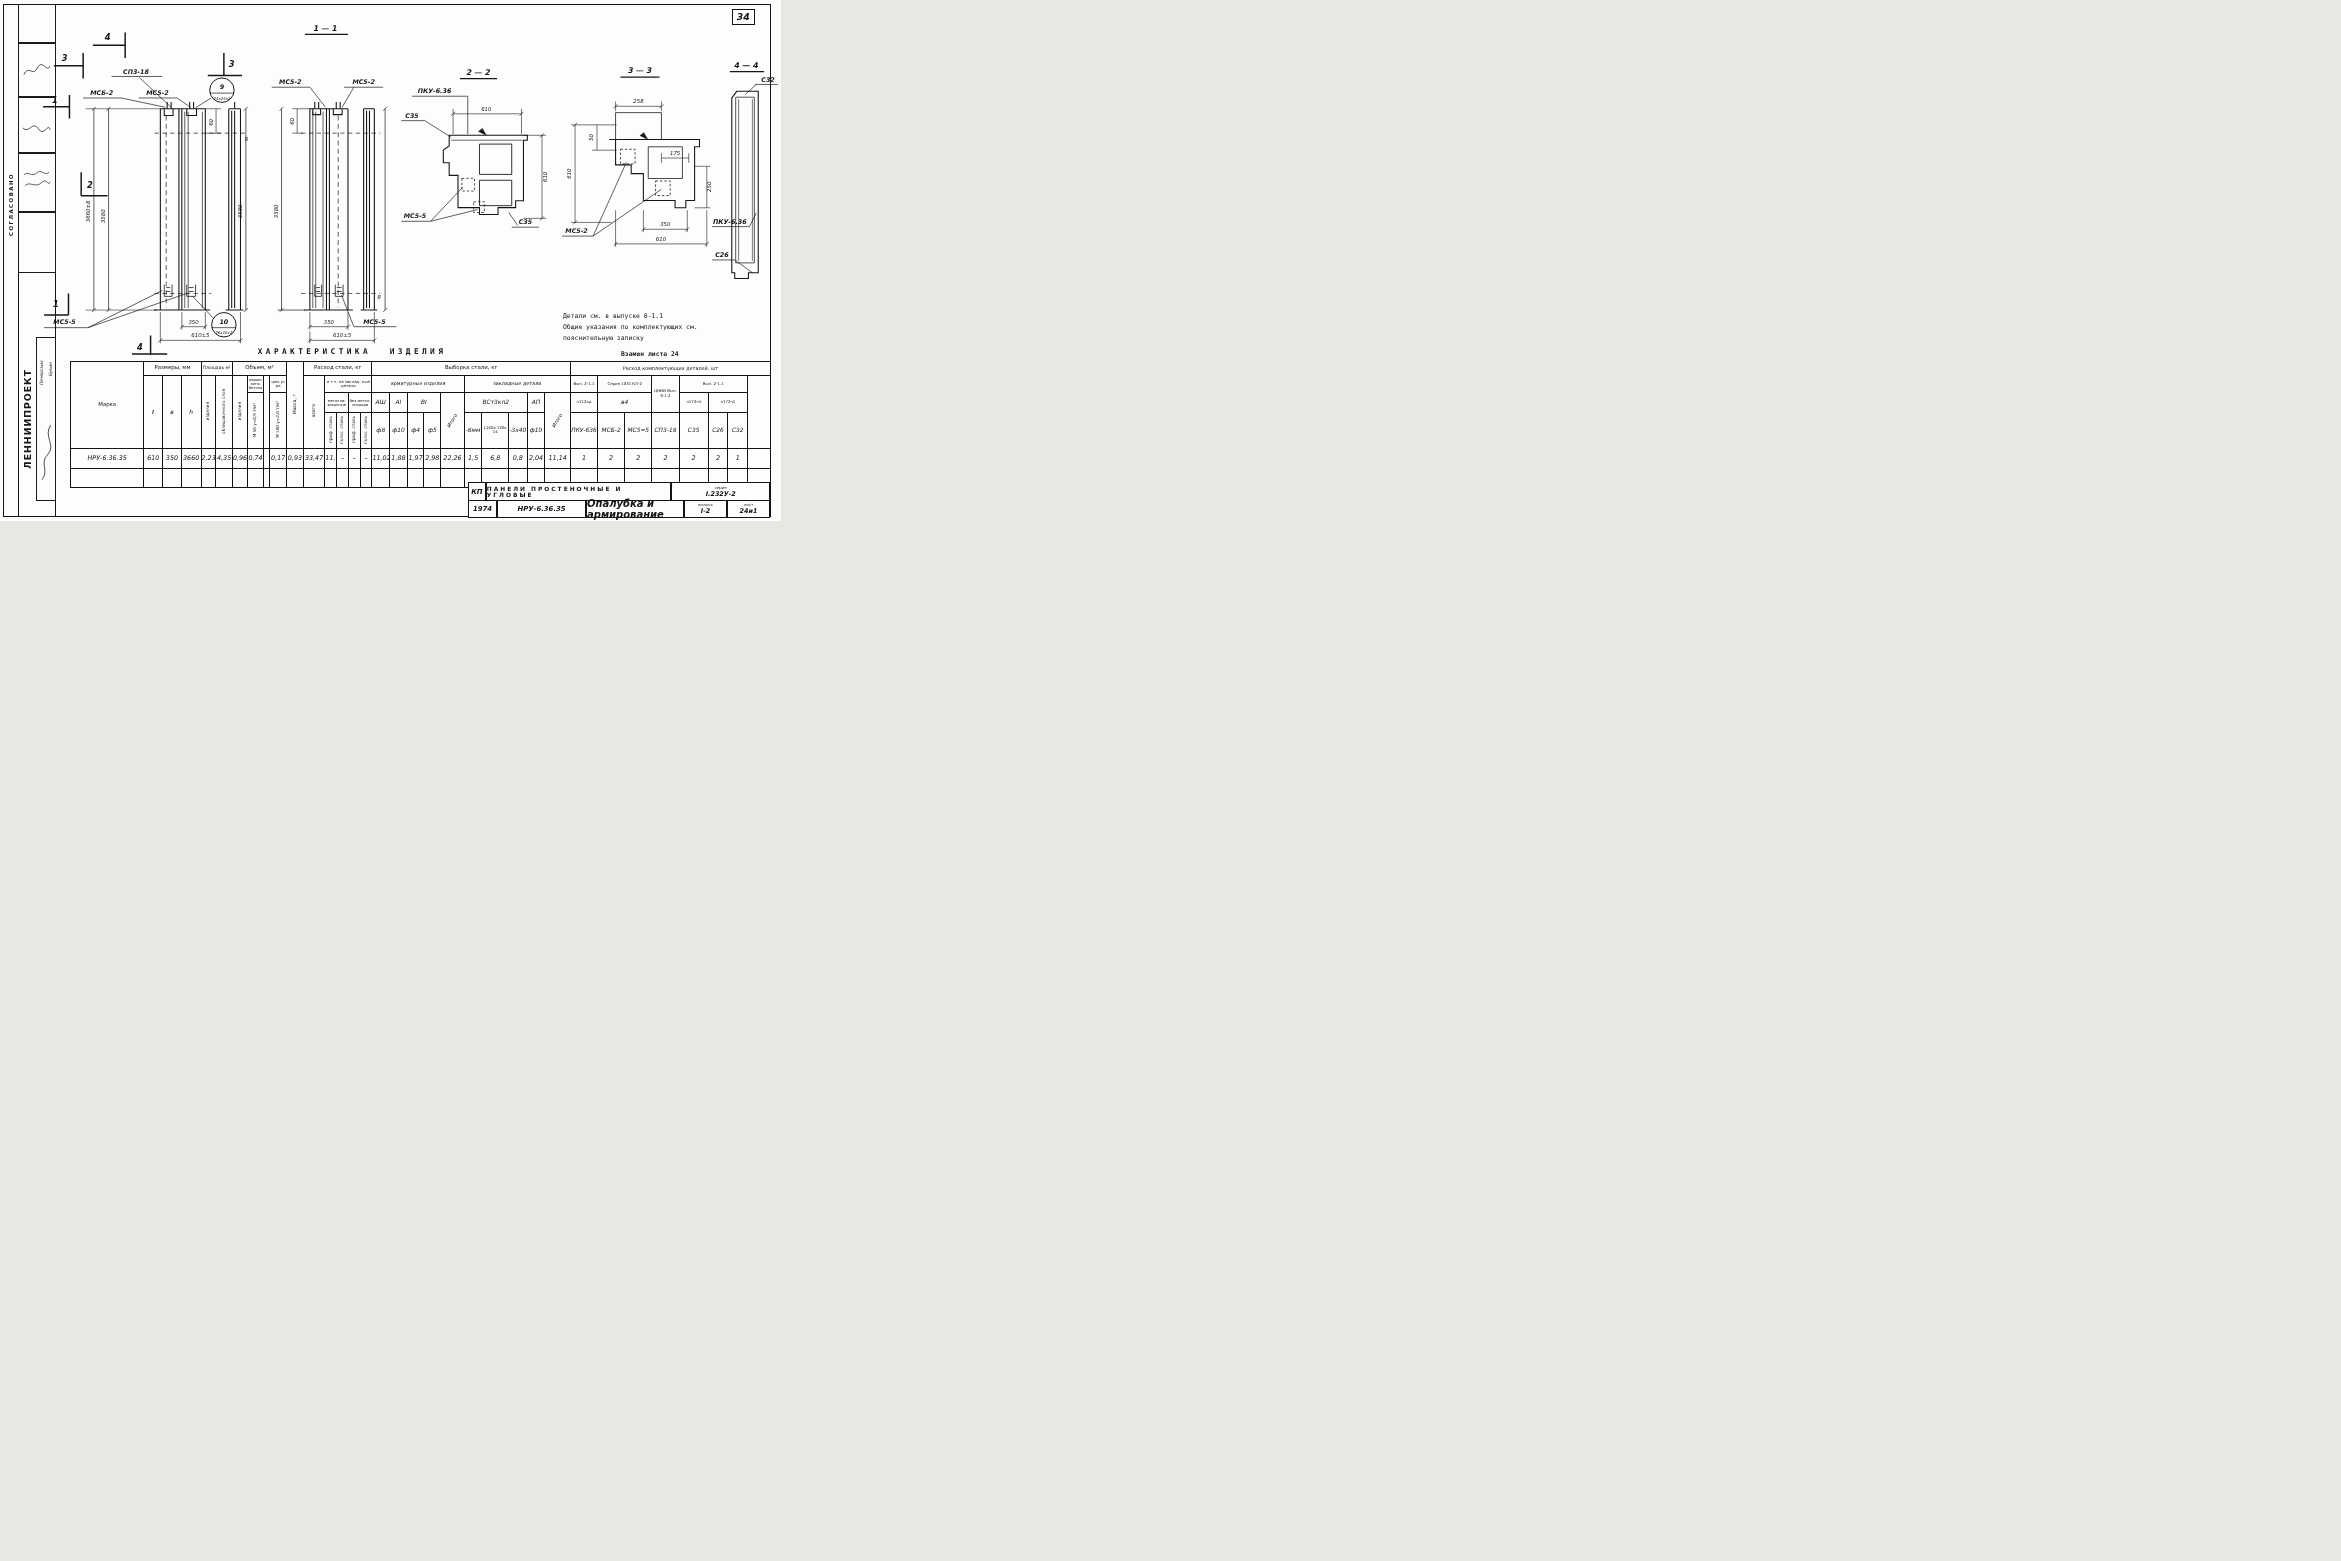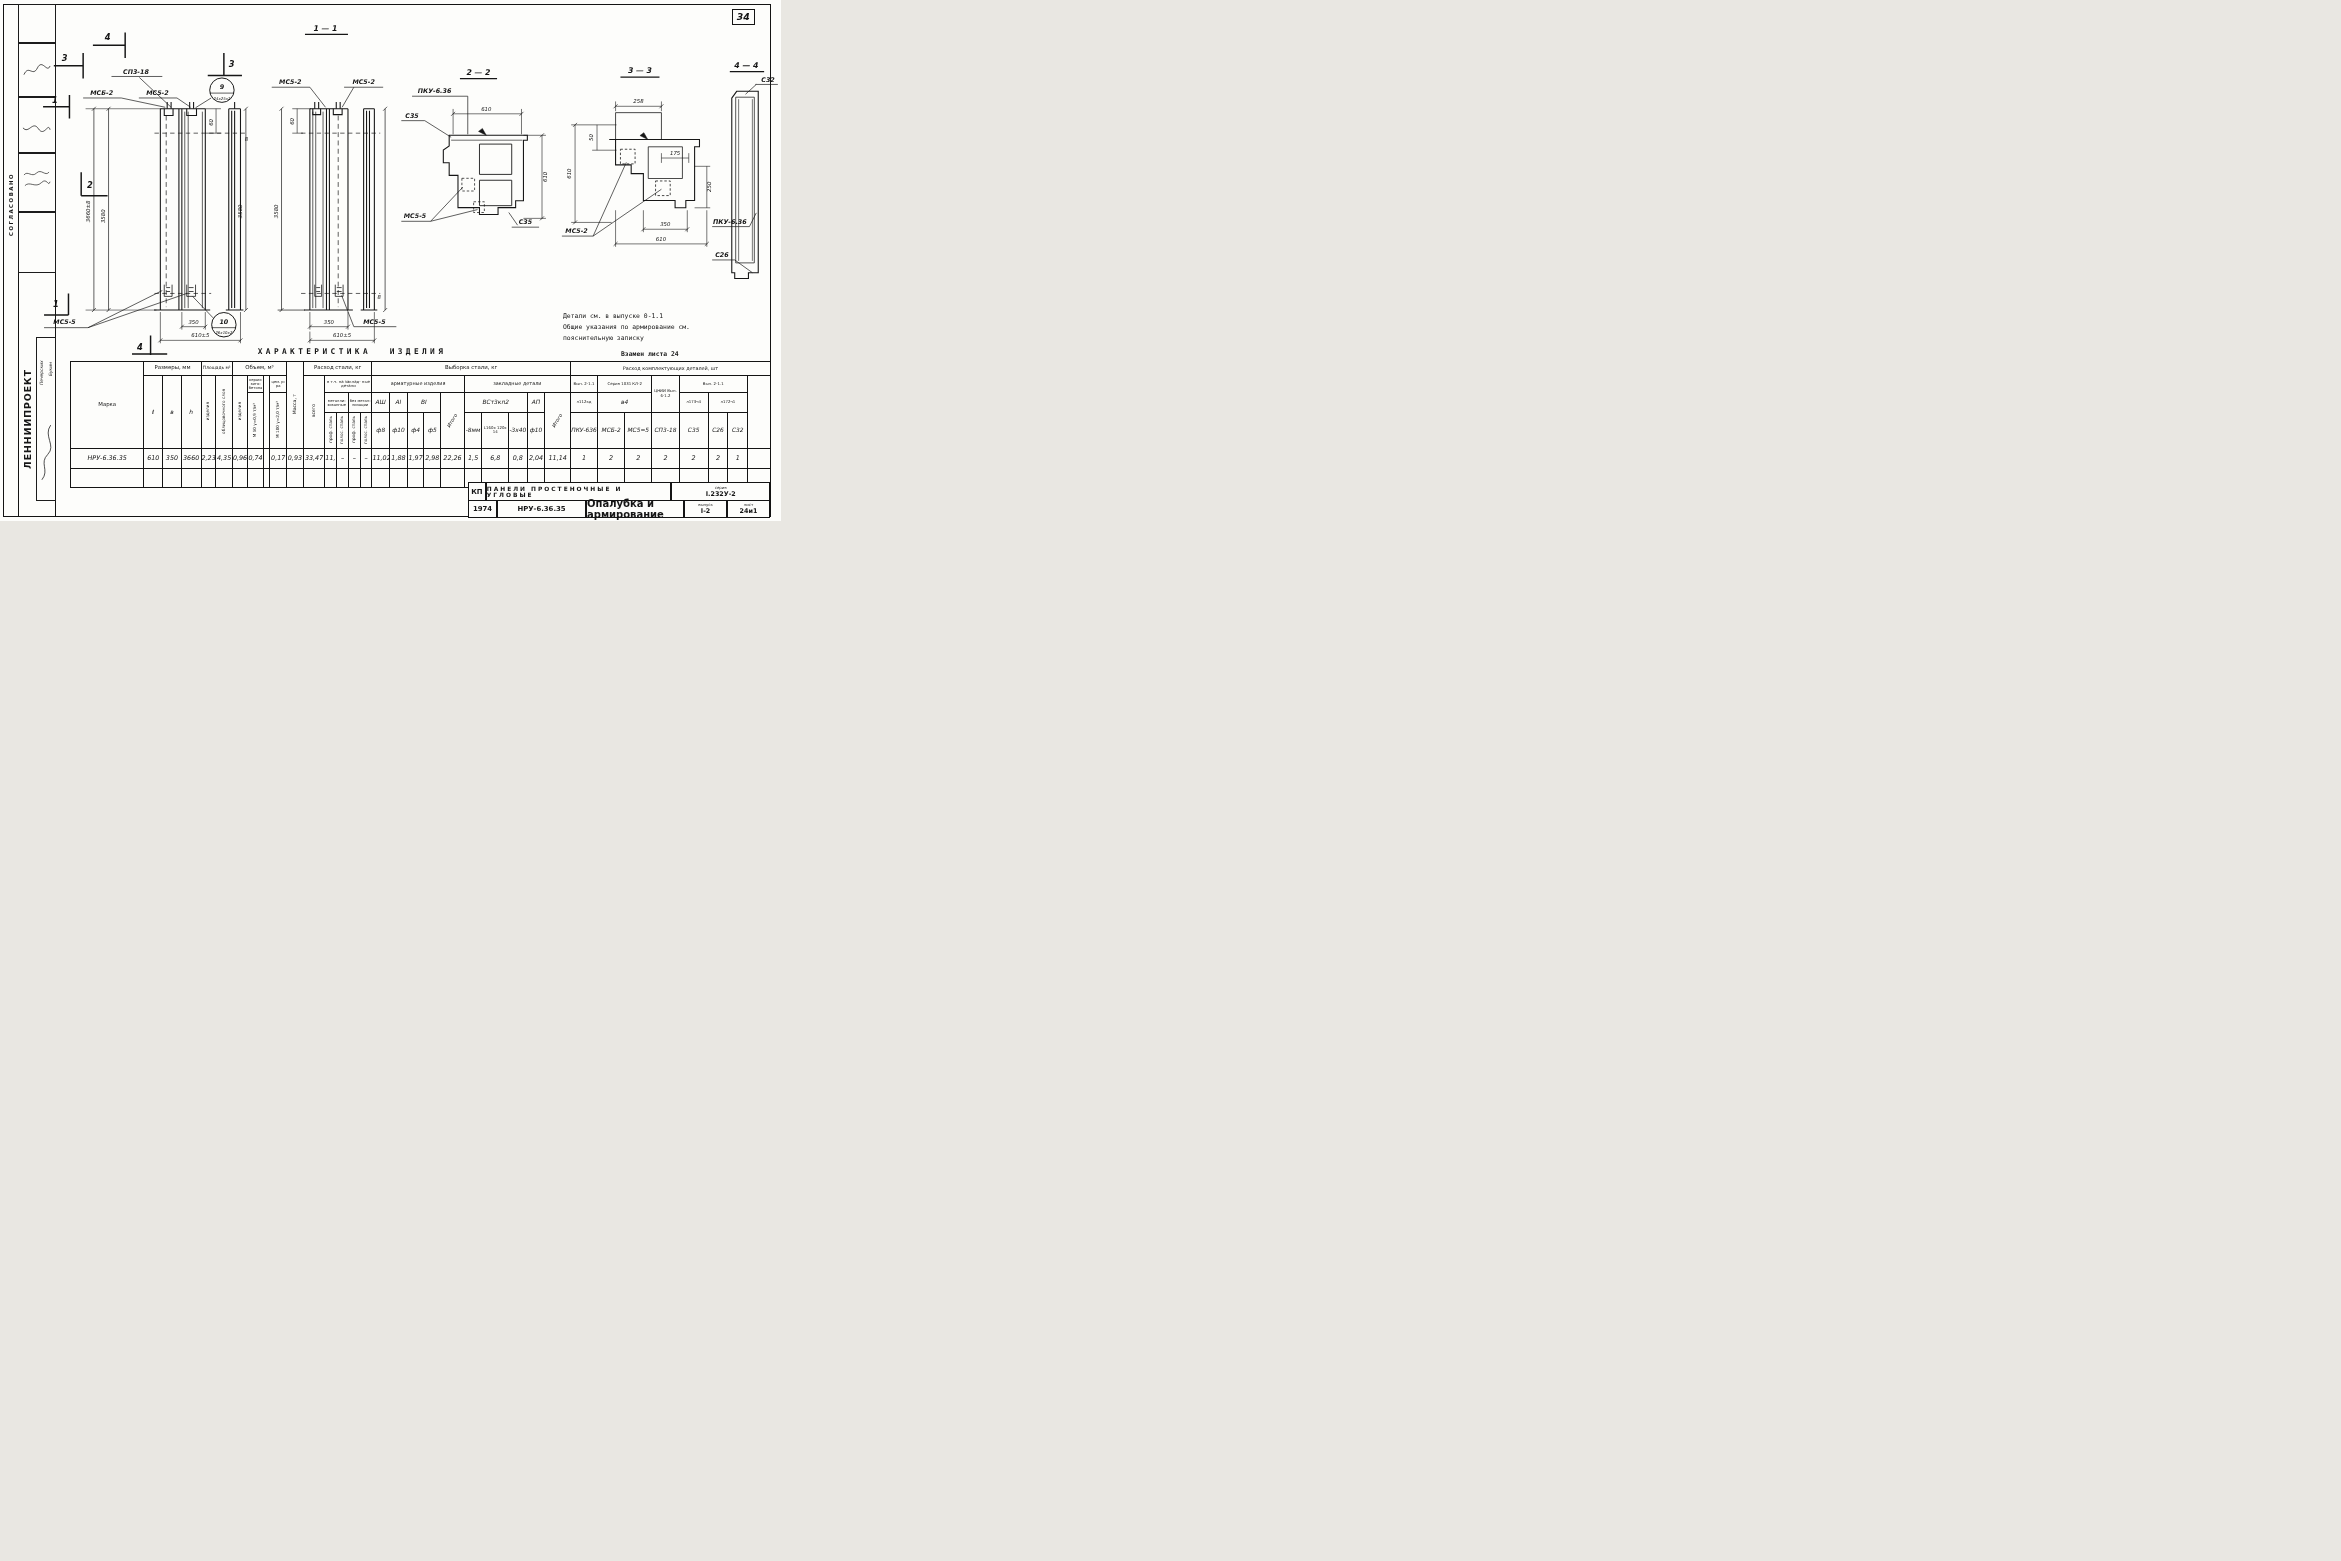--- a/index.html
+++ b/index.html
@@ -50,21 +50,21 @@
   .vspan2{writing-mode:vertical-rl;transform:rotate(180deg);display:inline-block;font-size:4.6px;line-height:1.05;}
   .diag{display:inline-block;transform:rotate(-58deg);font-size:4.9px;font-style:italic;}
   .ital{font-style:italic;font-size:5.9px;}
   
   .tblock{position:absolute;left:468px;top:482px;width:302px;height:35px;box-sizing:border-box;}
   .tb-row{display:flex;width:100%;box-sizing:border-box;}
   .tb-c{border:1.2px solid #141414;box-sizing:border-box;display:flex;align-items:center;justify-content:center;
         flex-direction:column;background:#fdfdfb;}
   .tb-main{font-size:5.9px;font-weight:bold;letter-spacing:2px;}
   .tb-small{font-size:3.9px;line-height:1;}
-  .hand{font-weight:bold;}
+  .hand{font-style:italic;font-weight:bold;}
 </style>
 </head>
 <body>
 
 <div class="sheet">
 
   <div class="topline"></div>
   <div class="botline"></div>
   <div class="edge1"></div>
   <div class="edge2"></div>
@@ -313,21 +313,21 @@
       <path d="M2,414 L48,414 M48,414 L84,440" stroke-width="1.4"></path>
     </g>
     <text class="ttl" x="72" y="22" text-anchor="middle">4 — 4</text>
     <text class="lbl" x="116" y="50" text-anchor="middle">С32</text>
     <text class="lbl" x="38" y="340" text-anchor="middle">ПКУ-6.36</text>
     <text class="lbl" x="22" y="408" text-anchor="middle">С26</text>
   </svg>
 
   <div class="notes">
     <div>Детали см. в выпуске 0-1.1</div>
-    <div>Общие указания по армирование см.</div>
+    <div>Общие указания по комплектующих см.</div>
     <div>пояснительную записку</div>
   </div>
   <div class="vzamen"><span>Взамен листа 24</span></div>
 
   <div class="chartitle">
     <span>ХАРАКТЕРИСТИКА</span><span class="gap"></span><span>ИЗДЕЛИЯ</span>
   </div>
 
   <div class="chtable">
   <table>

